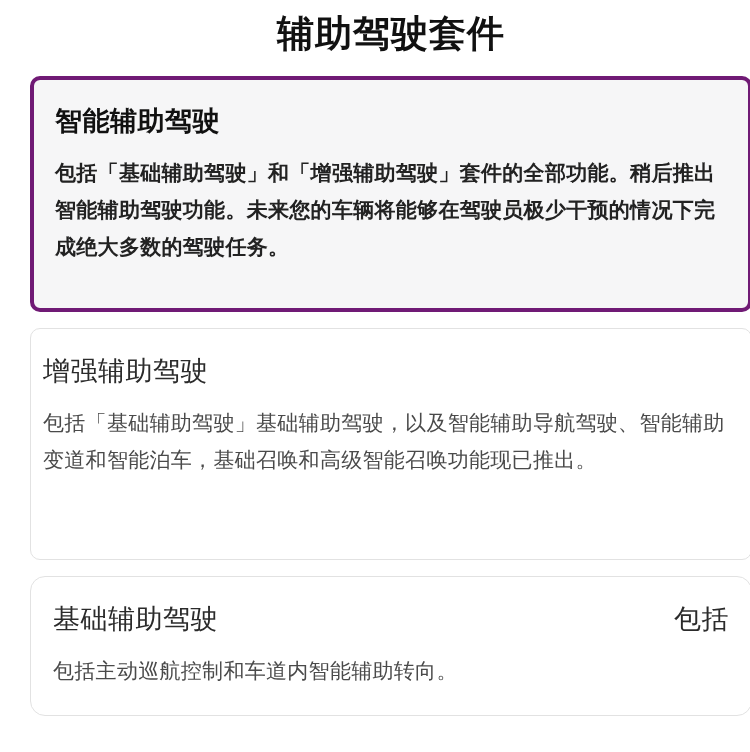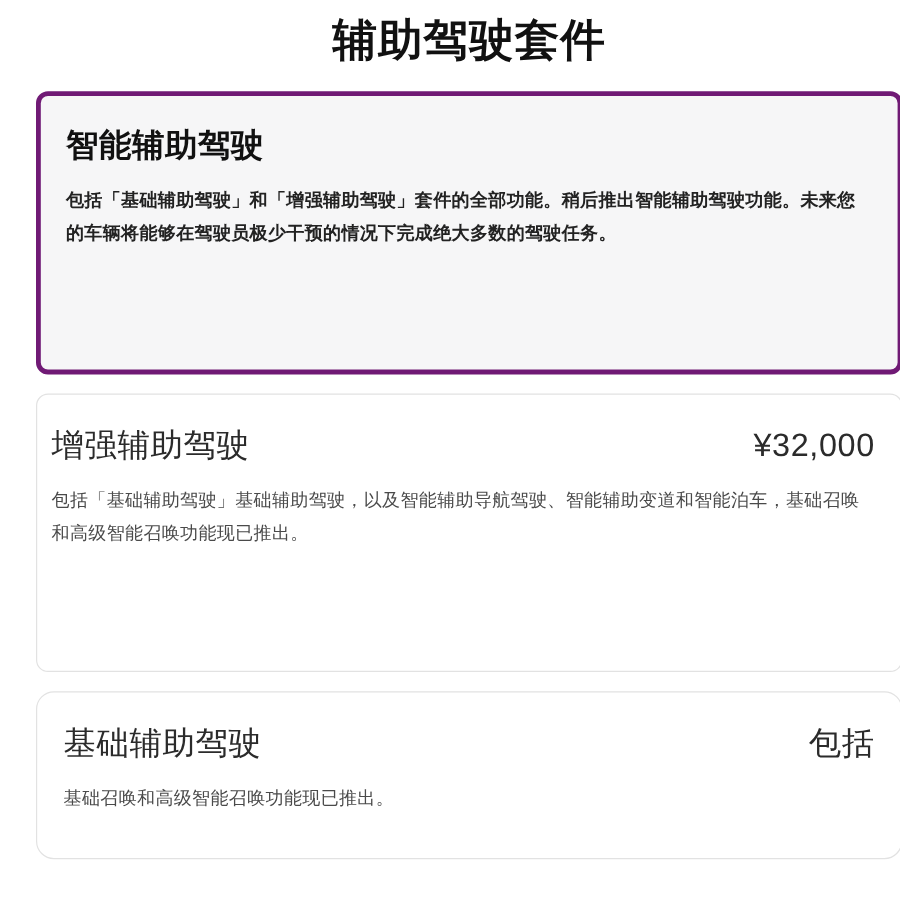--- a/index.html
+++ b/index.html
@@ -66,21 +66,21 @@
     color: #2b2b2b;
     letter-spacing: 0.5px;
     white-space: nowrap;
   }
   .card.selected .card-price {
     font-weight: bold;
     color: #111111;
   }
   .card-desc {
     margin-top: 18px;
-    font-size: 15px;
+    font-size: 21px;
     line-height: 1.75;
     color: #4a4a4a;
     letter-spacing: 0.3px;
   }
   .card.selected .card-desc {
     color: #222222;
     font-weight: 600;
   }
   .card-1 { min-height: 236px; }
   .card-2 { min-height: 232px; padding-left: 12px; }
@@ -96,26 +96,25 @@
   <div class="card card-1 selected">
     <div class="card-head">
       <div class="card-name">智能辅助驾驶</div>
     </div>
     <div class="card-desc">包括「基础辅助驾驶」和「增强辅助驾驶」套件的全部功能。稍后推出智能辅助驾驶功能。未来您的车辆将能够在驾驶员极少干预的情况下完成绝大多数的驾驶任务。</div>
   </div>
 
   <div class="card card-2">
     <div class="card-head">
       <div class="card-name">增强辅助驾驶</div>
-      <div class="card-price">¥32,000</div>
     </div>
     <div class="card-desc">包括「基础辅助驾驶」基础辅助驾驶，以及智能辅助导航驾驶、智能辅助变道和智能泊车，基础召唤和高级智能召唤功能现已推出。</div>
   </div>
 
   <div class="card card-3">
     <div class="card-head">
       <div class="card-name">基础辅助驾驶</div>
       <div class="card-price">包括</div>
     </div>
-    <div class="card-desc">基础召唤和高级智能召唤功能现已推出。</div>
+    <div class="card-desc">包括主动巡航控制和车道内智能辅助转向。</div>
   </div>
 
 </div>
 
 </body></html>

